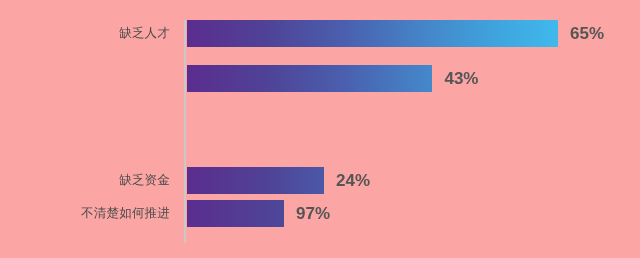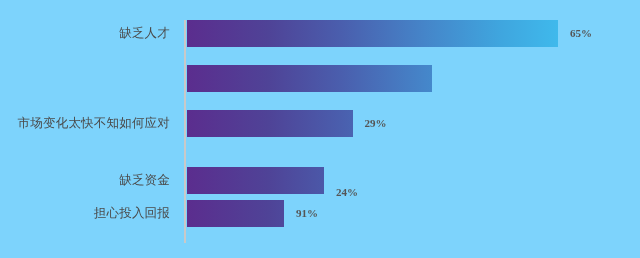--- a/index.html
+++ b/index.html
@@ -10,21 +10,21 @@
   }
 
   body {
     font-family: "Liberation Sans", "DejaVu Sans", sans-serif;
   }
 
   #chart-root {
     position: relative;
     width: 640px;
     height: 258px;
-    background: #7dd3fc;
+    background: #fca5a5;
     overflow: hidden;
   }
 
   
   #category-axis {
     position: absolute;
     left: 184px;
     top: 20px;
     width: 2px;
     height: 223px;
@@ -67,25 +67,24 @@
     width: 100%;
     background-image: linear-gradient(to right, #5b2d8e 0%, #4f4397 22%, #4a5fae 42%, #4585c9 64%, #3fa5de 84%, #3fb9ec 100%);
     background-repeat: no-repeat;
   }
 
   .bar-value {
     position: absolute;
     top: 0;
     height: 27px;
     line-height: 27px;
-    font-size: 11px;
+    font-size: 17px;
     font-weight: bold;
     color: #555555;
     white-space: nowrap;
-    font-family: Liberation Serif, serif;
   }
 </style>
 </head>
 <body>
 
 <div id="chart-root">
 
   <div id="category-axis"></div>
 
   <div class="bar-row" style="top:20px">
@@ -93,39 +92,33 @@
     <div class="bar-track" style="width: 371px;">
       <div class="bar-fill" style="background-size: 371px 100%; background-position: 0px 0px;"></div>
     </div>
     <div class="bar-value" style="left: 570px;">65%</div>
   </div>
 
   <div class="bar-row" style="top:65px">
     <div class="bar-track" style="width: 245.431px;">
       <div class="bar-fill" style="background-size: 371px 100%; background-position: 0px 0px;"></div>
     </div>
+    <div class="bar-value" style="left: 444.431px;">43%</div>
   </div>
 
-  <div class="bar-row" style="top:110px">
-    <div class="bar-label">市场变化太快不知如何应对</div>
-    <div class="bar-track" style="width: 165.523px;">
-      <div class="bar-fill" style="background-size: 371px 100%; background-position: 0px 0px;"></div>
-    </div>
-    <div class="bar-value" style="left: 364.523px;">29%</div>
-  </div>
 
   <div class="bar-row" style="top:167px">
     <div class="bar-label">缺乏资金</div>
     <div class="bar-track" style="width: 136.985px;">
       <div class="bar-fill" style="background-size: 371px 100%; background-position: 0px 0px;"></div>
     </div>
-    <div class="bar-value" style="left: 335.985px; margin-top: 12px;">24%</div>
+    <div class="bar-value" style="left: 335.985px;">24%</div>
   </div>
 
   <div class="bar-row" style="top:200px">
-    <div class="bar-label">担心投入回报</div>
+    <div class="bar-label">不清楚如何推进</div>
     <div class="bar-track" style="width: 97.0308px;">
       <div class="bar-fill" style="background-size: 371px 100%; background-position: 0px 0px;"></div>
     </div>
-    <div class="bar-value" style="left: 296.031px;">91%</div>
+    <div class="bar-value" style="left: 296.031px;">97%</div>
   </div>
 
 </div>
 
 </body></html>

